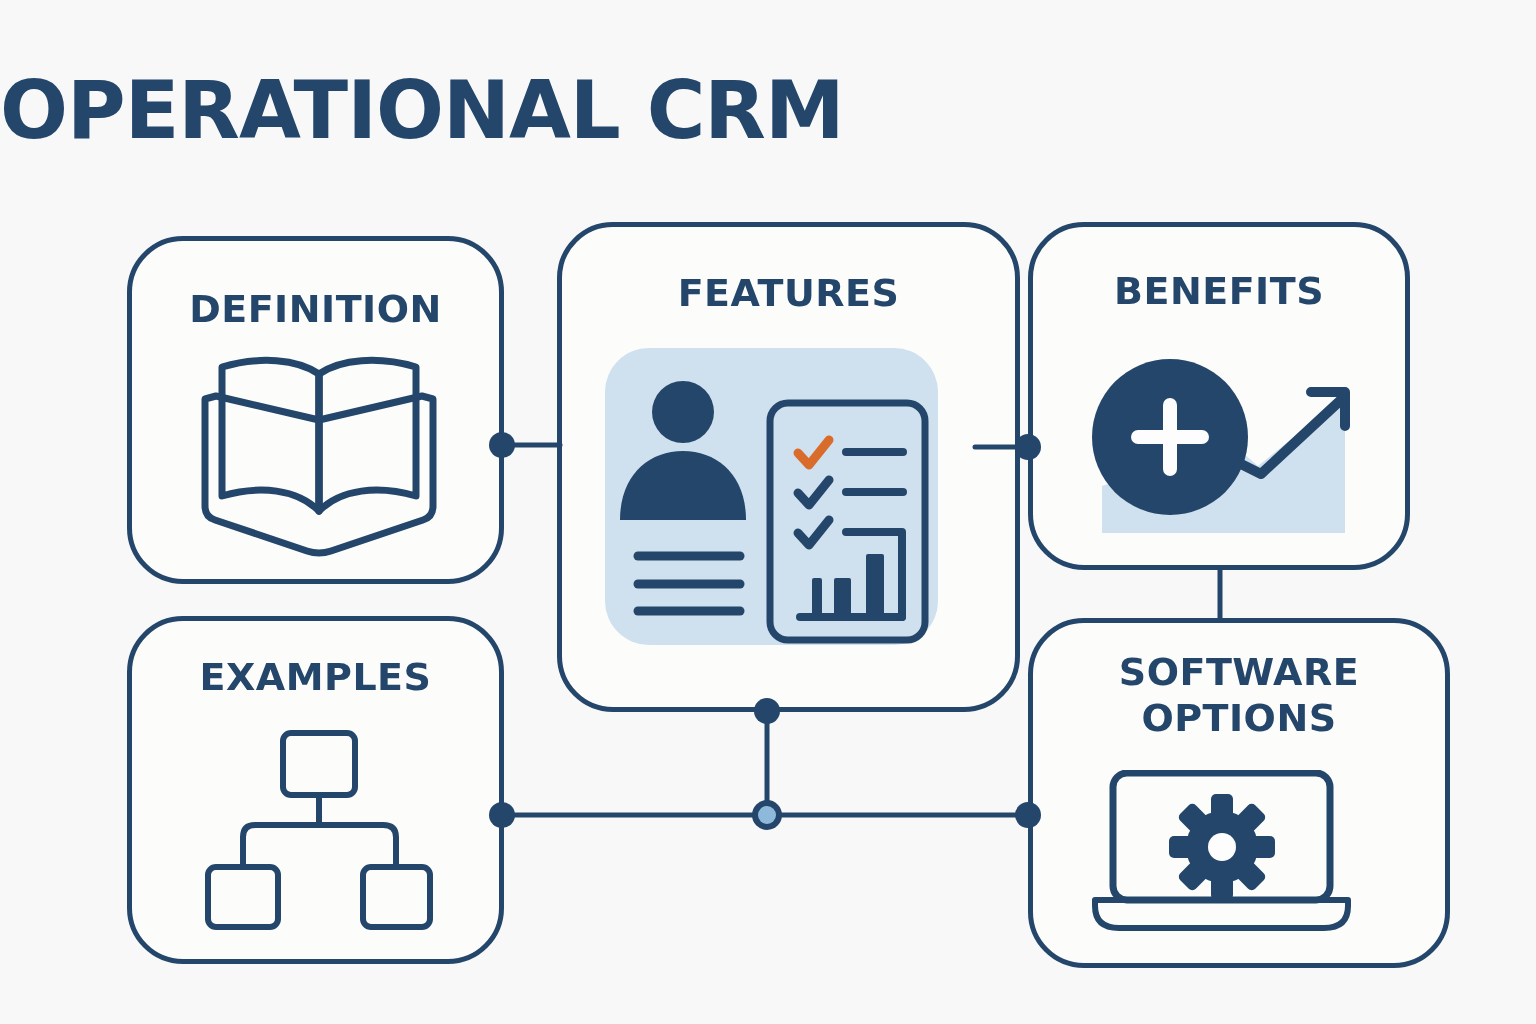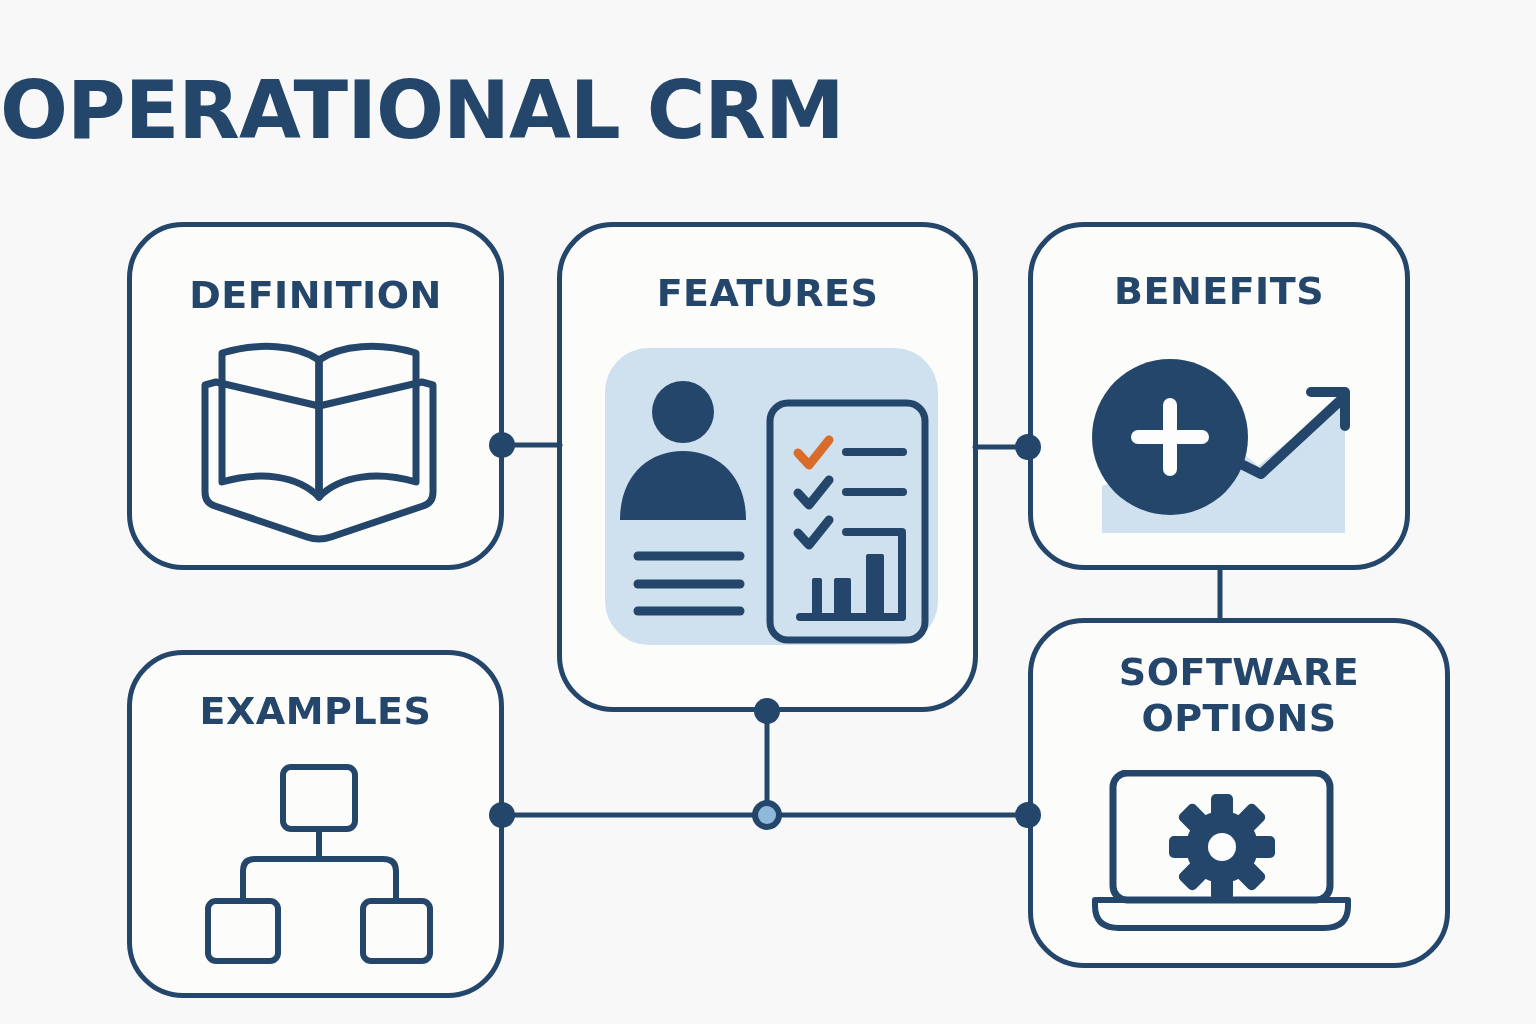--- a/index.html
+++ b/index.html
@@ -8,24 +8,24 @@
   }
   *{margin:0;padding:0;box-sizing:border-box}
   html,body{width:1536px;height:1024px;overflow:hidden;background:var(--background);
     font-family:"DejaVu Sans","Liberation Sans",sans-serif;}
   .stage{position:relative;width:1536px;height:1024px;background:var(--background);}
   .page-title{position:absolute;left:0;top:64px;width:1536px;
     font-size:80px;font-weight:bold;letter-spacing:-1px;color:var(--navy);}
   .box{position:absolute;border:5px solid var(--navy);border-radius:56px;background:var(--box_fill);}
   .box-label{position:absolute;left:0;width:100%;text-align:center;font-size:38px;font-weight:bold;
     letter-spacing:.5px;color:var(--navy);white-space:pre-line;line-height:1.22;}
-  .box-def{left:127px;top:222px;width:377px;height:348px;}
-  .box-feat{left:557px;top:222px;width:421px;height:490px;}
+  .box-def{left:127px;top:236px;width:377px;height:348px;}
+  .box-feat{left:557px;top:222px;width:463px;height:490px;}
   .box-ben{left:1028px;top:222px;width:382px;height:348px;}
-  .box-ex{left:127px;top:650px;width:377px;height:348px;}
+  .box-ex{left:127px;top:616px;width:377px;height:348px;}
   .box-sw{left:1028px;top:618px;width:422px;height:350px;}
   .box-def .box-label{top:45px}
   .box-feat .box-label{top:43px}
   .box-ben .box-label{top:41px}
   .box-ex .box-label{top:33px}
   .box-sw .box-label{top:26px}
   .icon{position:absolute;}
   .connectors{position:absolute;left:0;top:0;width:1536px;height:1024px;pointer-events:none;}
   
   .fn{fill:var(--navy);stroke:none}

